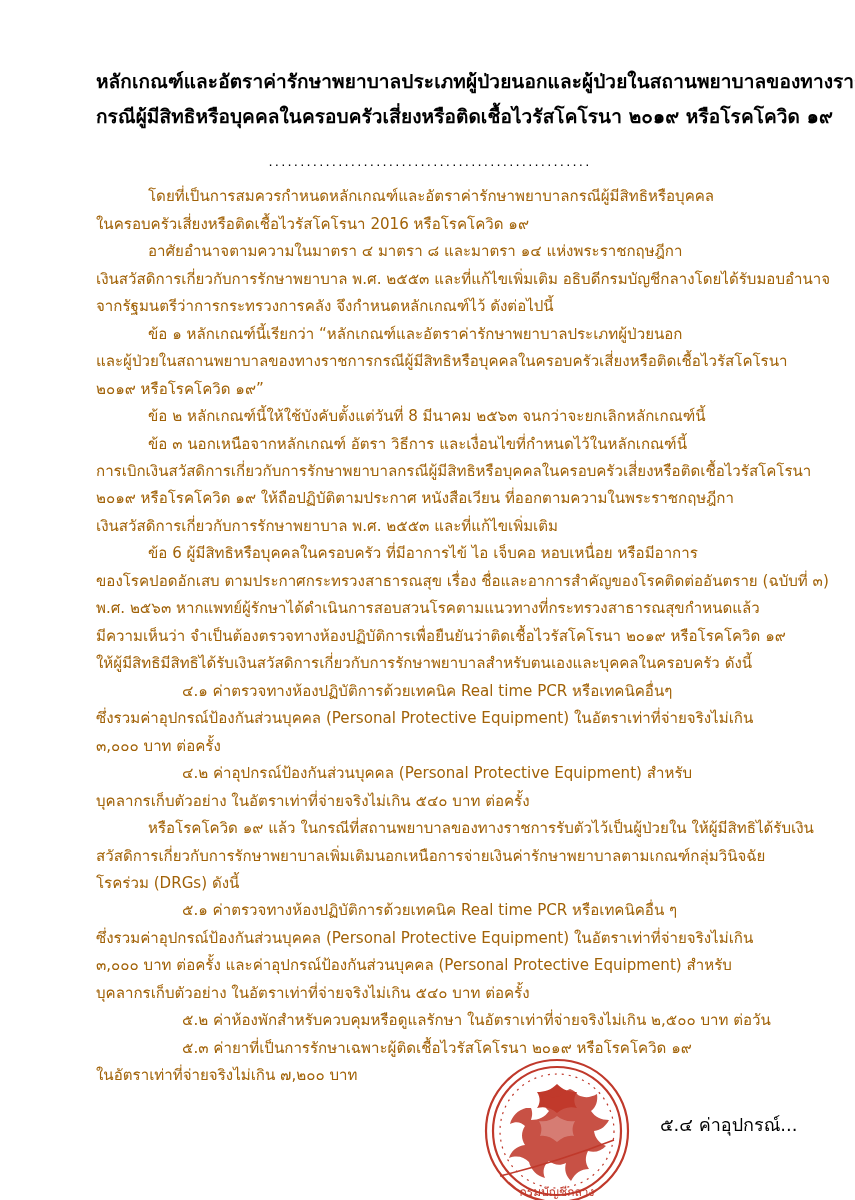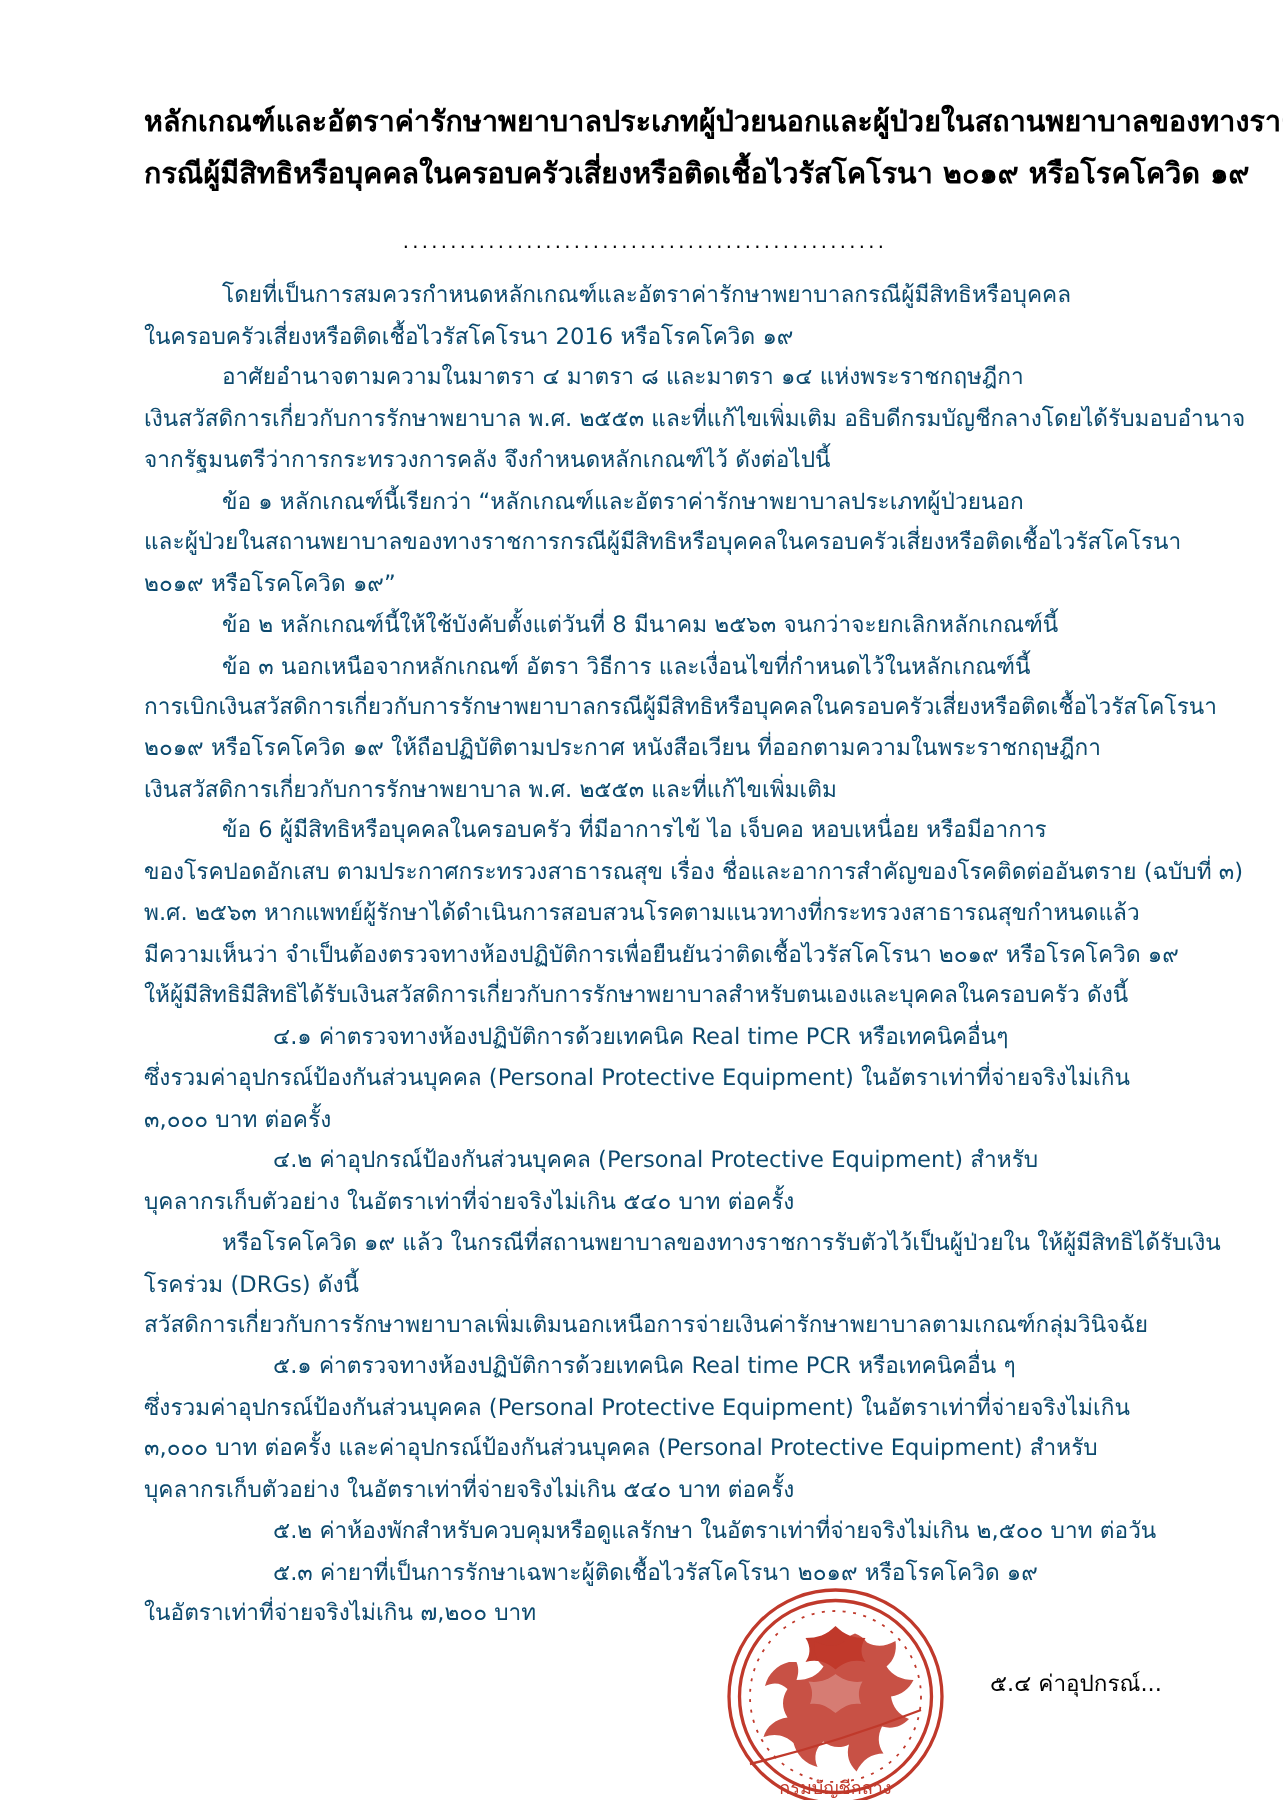--- a/index.html
+++ b/index.html
@@ -40,21 +40,21 @@
     text-align: center;
     margin-top: 20px;
     margin-bottom: 14px;
     color: #000000;
     font-size: 13px;
     letter-spacing: 2.2px;
   }
   .para {
     font-size: 15.1px;
     line-height: 1.82;
-    color: #0c4a6e;
+    color: #a16207;
     text-align: left;
     margin: 0;
     padding: 0;
   }
   .para .ln {
     display: block;
     white-space: nowrap;
   }
   .indent-1 .ln:first-child {
     padding-left: 52px;
@@ -67,21 +67,21 @@
     left: 482px;
     top: 1056px;
     width: 150px;
     height: 150px;
   }
   .seal svg { display: block; }
   .tail-note {
     position: absolute;
     left: 660px;
     top: 1110px;
-    font-size: 15px;
+    font-size: 18px;
     color: #000000;
     white-space: nowrap;
   }
 </style>
 </head>
 <body>
 
 <div class="page">
 
   <div class="doc-body">
@@ -135,22 +135,22 @@
       <span class="ln">๓,๐๐๐ บาท ต่อครั้ง</span>
     </div>
 
     <div class="para indent-2">
       <span class="ln">๔.๒ ค่าอุปกรณ์ป้องกันส่วนบุคคล (Personal Protective Equipment) สำหรับ</span>
       <span class="ln">บุคลากรเก็บตัวอย่าง ในอัตราเท่าที่จ่ายจริงไม่เกิน ๕๔๐ บาท ต่อครั้ง</span>
     </div>
 
     <div class="para indent-1">
       <span class="ln">หรือโรคโควิด ๑๙ แล้ว ในกรณีที่สถานพยาบาลของทางราชการรับตัวไว้เป็นผู้ป่วยใน ให้ผู้มีสิทธิได้รับเงิน</span>
+      <span class="ln">สวัสดิการเกี่ยวกับการรักษาพยาบาลเพิ่มเติมนอกเหนือการจ่ายเงินค่ารักษาพยาบาลตามเกณฑ์กลุ่มวินิจฉัย</span>
       <span class="ln">โรคร่วม (DRGs) ดังนี้</span>
-      <span class="ln">สวัสดิการเกี่ยวกับการรักษาพยาบาลเพิ่มเติมนอกเหนือการจ่ายเงินค่ารักษาพยาบาลตามเกณฑ์กลุ่มวินิจฉัย</span>
     </div>
 
     <div class="para indent-2">
       <span class="ln">๕.๑ ค่าตรวจทางห้องปฏิบัติการด้วยเทคนิค Real time PCR หรือเทคนิคอื่น ๆ</span>
       <span class="ln">ซึ่งรวมค่าอุปกรณ์ป้องกันส่วนบุคคล (Personal Protective Equipment) ในอัตราเท่าที่จ่ายจริงไม่เกิน</span>
       <span class="ln">๓,๐๐๐ บาท ต่อครั้ง และค่าอุปกรณ์ป้องกันส่วนบุคคล (Personal Protective Equipment) สำหรับ</span>
       <span class="ln">บุคลากรเก็บตัวอย่าง ในอัตราเท่าที่จ่ายจริงไม่เกิน ๕๔๐ บาท ต่อครั้ง</span>
     </div>
 
     <div class="para indent-2">

